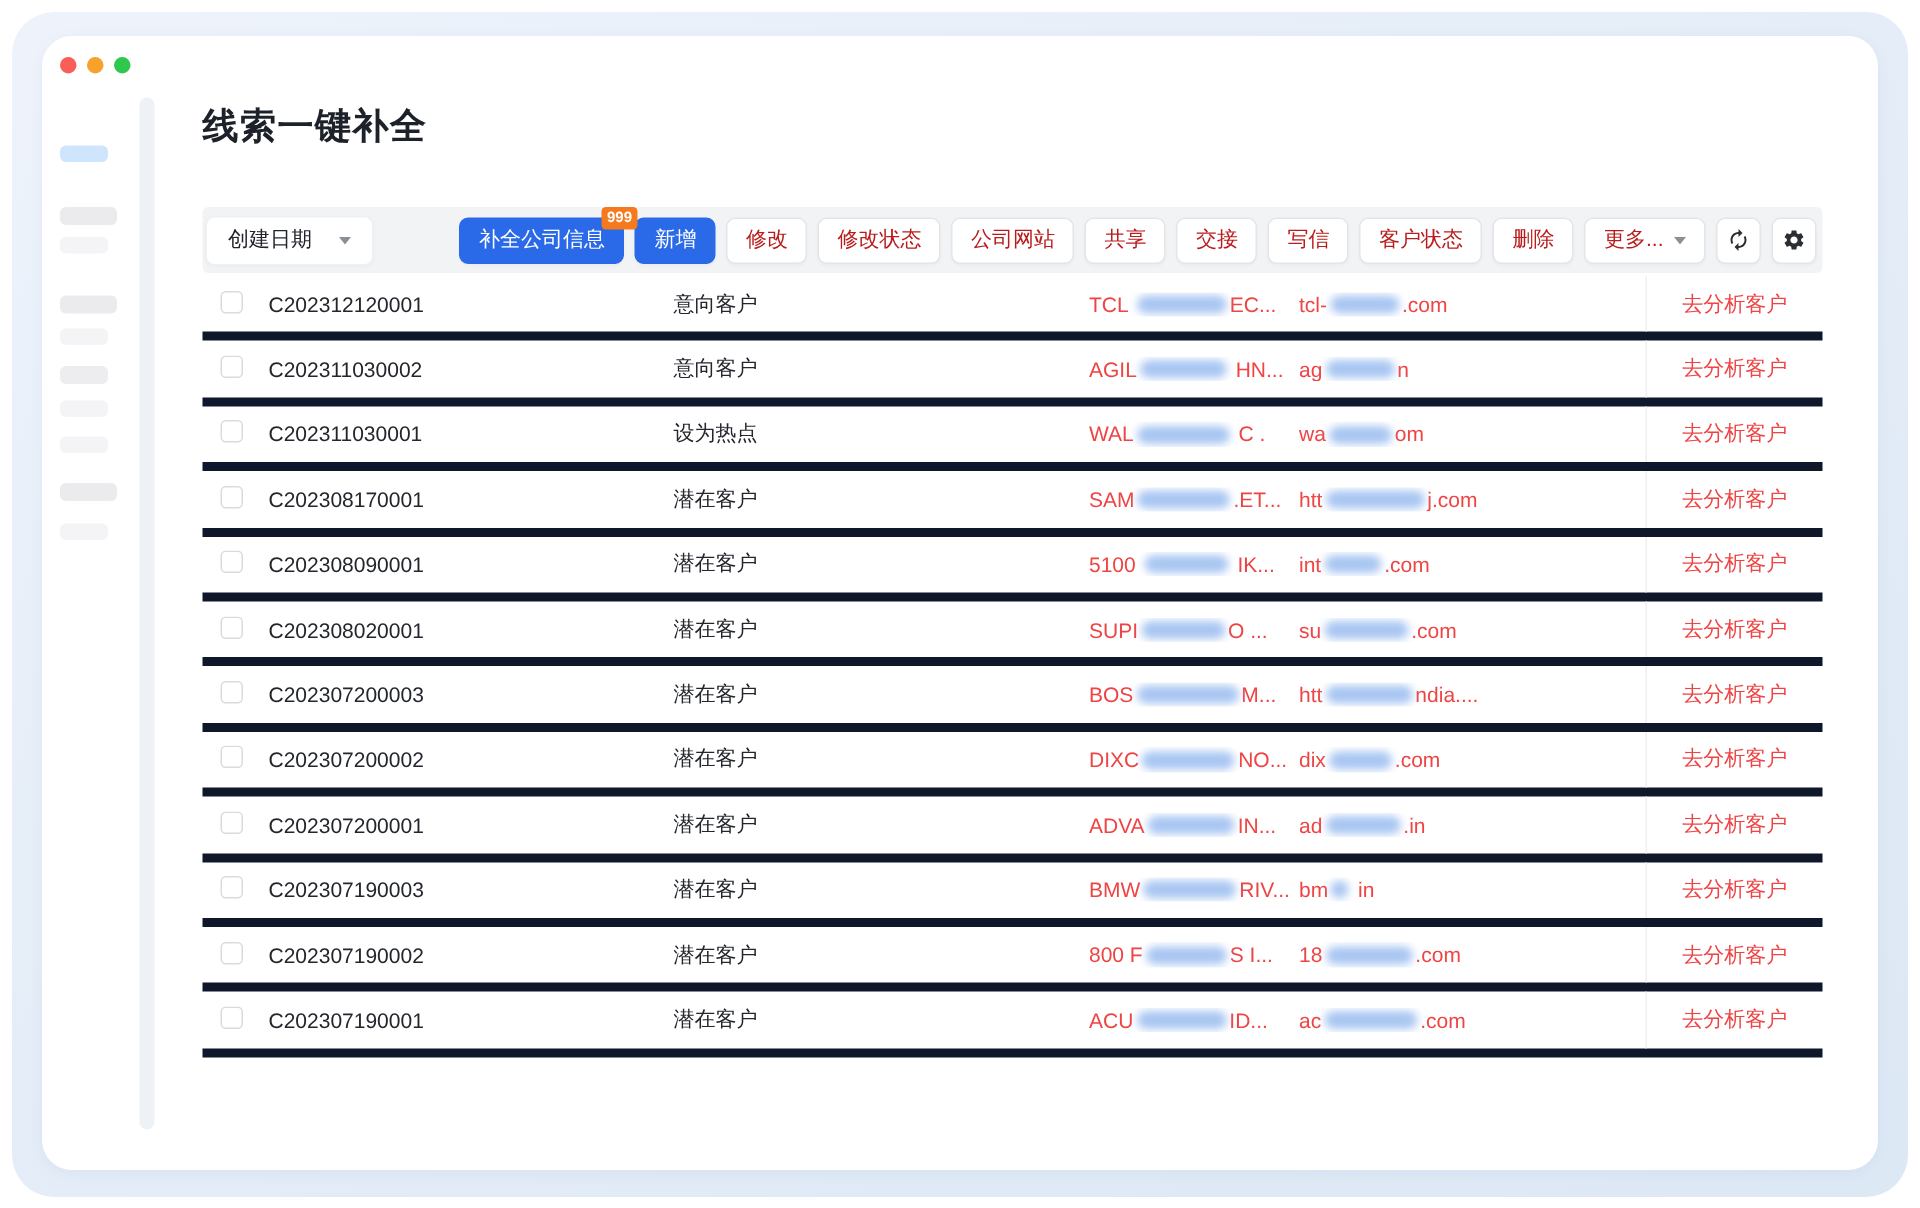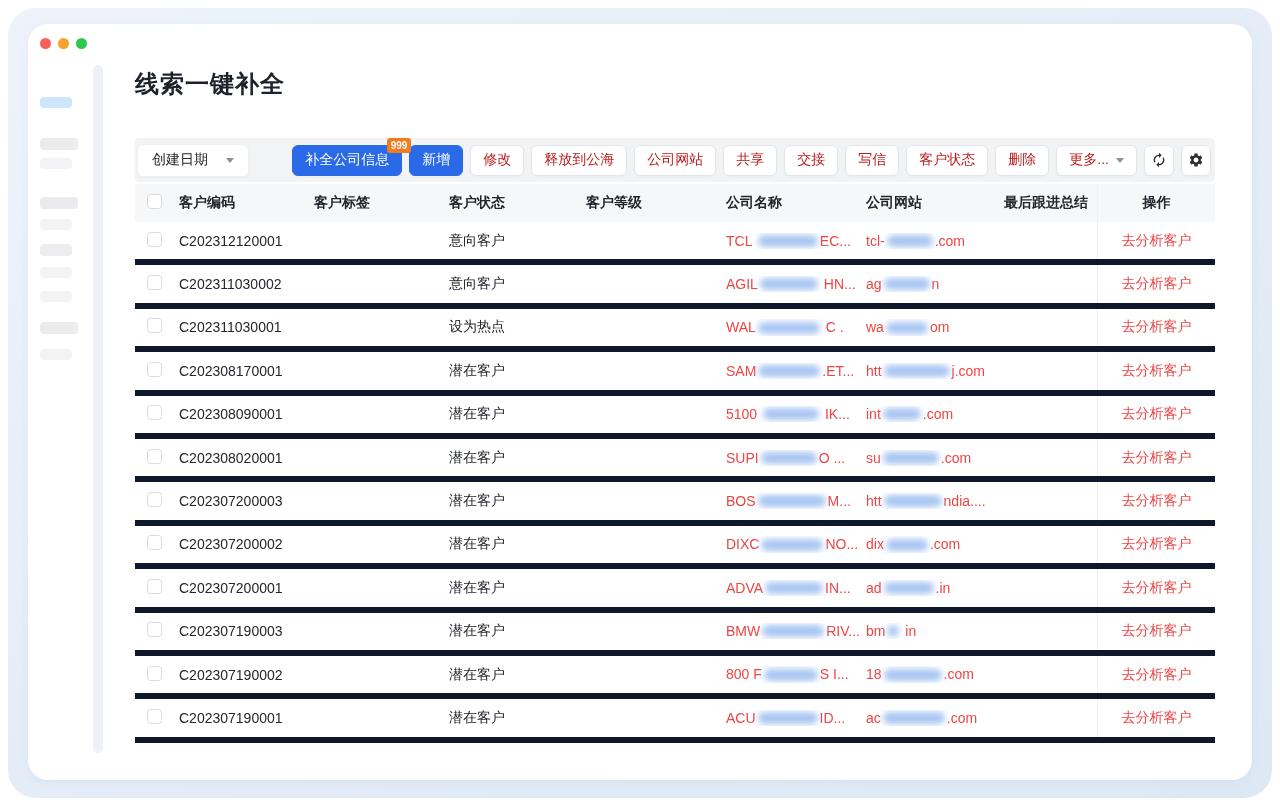--- a/index.html
+++ b/index.html
@@ -101,21 +101,21 @@
           <span>补全公司信息</span>
           <span class="badge">999</span>
         </button>
         <button class="btn primary">
           <span>新增</span>
         </button>
         <button class="btn">
           <span>修改</span>
         </button>
         <button class="btn">
-          <span>释放到公海</span>
+          <span>修改状态</span>
         </button>
         <button class="btn">
           <span>公司网站</span>
         </button>
         <button class="btn">
           <span>共享</span>
         </button>
         <button class="btn">
           <span>交接</span>
         </button>
@@ -139,31 +139,20 @@
         </button>
         <button class="btn iconbtn">
           <svg viewBox="0 0 24 24">
               <path d="M19.14 12.94c.04-.3.06-.61.06-.94 0-.32-.02-.64-.07-.94l2.03-1.58c.18-.14.23-.41.12-.61l-1.92-3.32c-.12-.22-.37-.29-.59-.22l-2.39.96c-.5-.38-1.03-.7-1.62-.94l-.36-2.54c-.04-.24-.24-.41-.48-.41h-3.84c-.24 0-.43.17-.47.41l-.36 2.54c-.59.24-1.13.57-1.62.94l-2.39-.96c-.22-.08-.47 0-.59.22L2.74 8.87c-.12.21-.08.47.12.61l2.03 1.58c-.05.3-.09.63-.09.94s.02.64.07.94l-2.03 1.58c-.18.14-.23.41-.12.61l1.92 3.32c.12.22.37.29.59.22l2.39-.96c.5.38 1.03.7 1.62.94l.36 2.54c.05.24.24.41.48.41h3.84c.24 0 .44-.17.47-.41l.36-2.54c.59-.24 1.13-.56 1.62-.94l2.39.96c.22.08.47 0 .59-.22l1.92-3.32c.12-.22.07-.47-.12-.61l-2.01-1.58zM12 15.6c-1.98 0-3.6-1.62-3.6-3.6s1.62-3.6 3.6-3.6 3.6 1.62 3.6 3.6-1.62 3.6-3.6 3.6z"></path>
             </svg>
         </button>
       </div>
     </div>
 
     <div class="table">
-      <div class="trow thead">
-        <div class="td cbc"><span class="checkbox"></span></div>
-        <div class="td">客户编码</div>
-        <div class="td">客户标签</div>
-        <div class="td">客户状态</div>
-        <div class="td">客户等级</div>
-        <div class="td">公司名称</div>
-        <div class="td">公司网站</div>
-        <div class="td">最后跟进总结</div>
-        <div class="td action">操作</div>
-      </div>
       <div class="tbody" id="table-body">
           <div class="trow">
             <div class="td cbc"><div class="checkbox"></div></div>
             <div class="td">C202312120001</div>
             <div class="td"></div>
             <div class="td status">意向客户</div>
             <div class="td"></div>
             <div class="td">
               <div class="link">TCL <div class="redact" style="width: 60px;"></div>EC...</div>
             </div>

